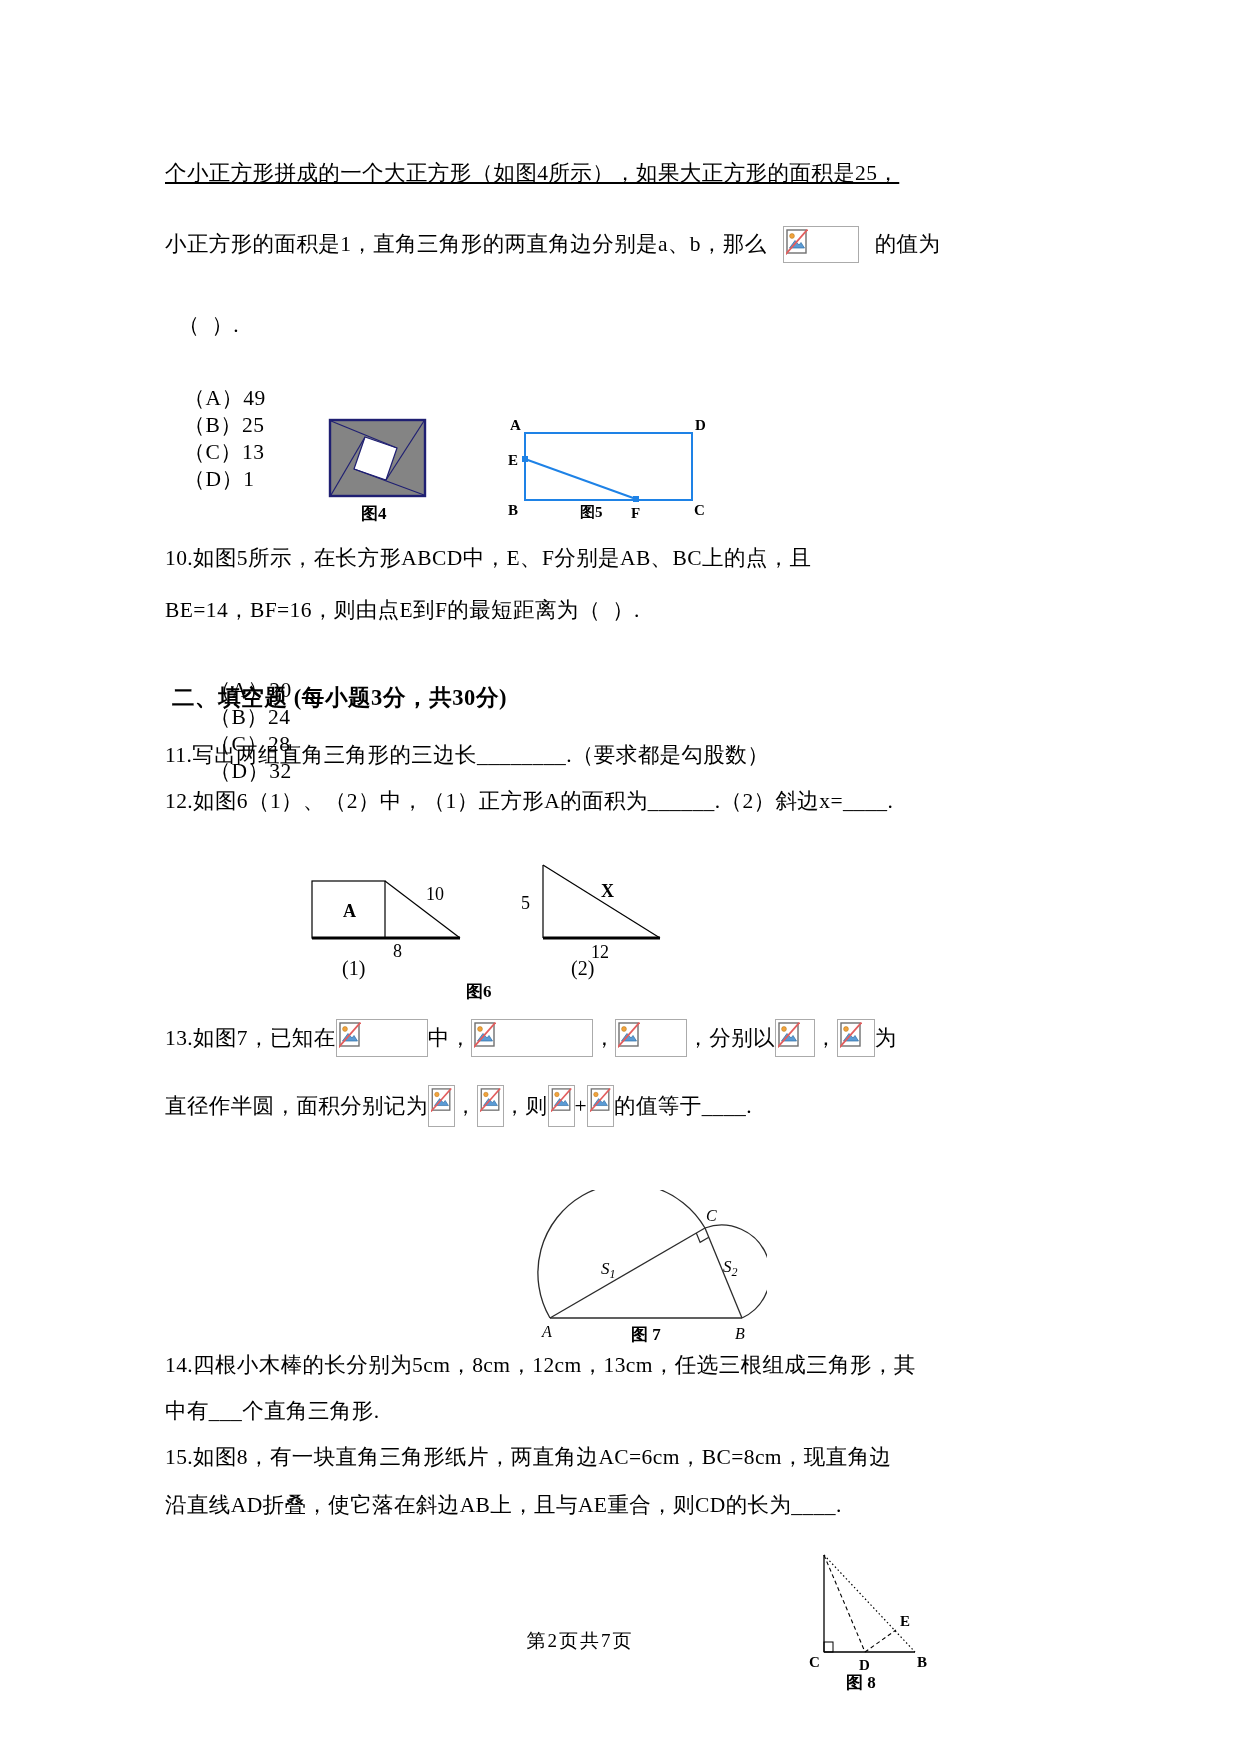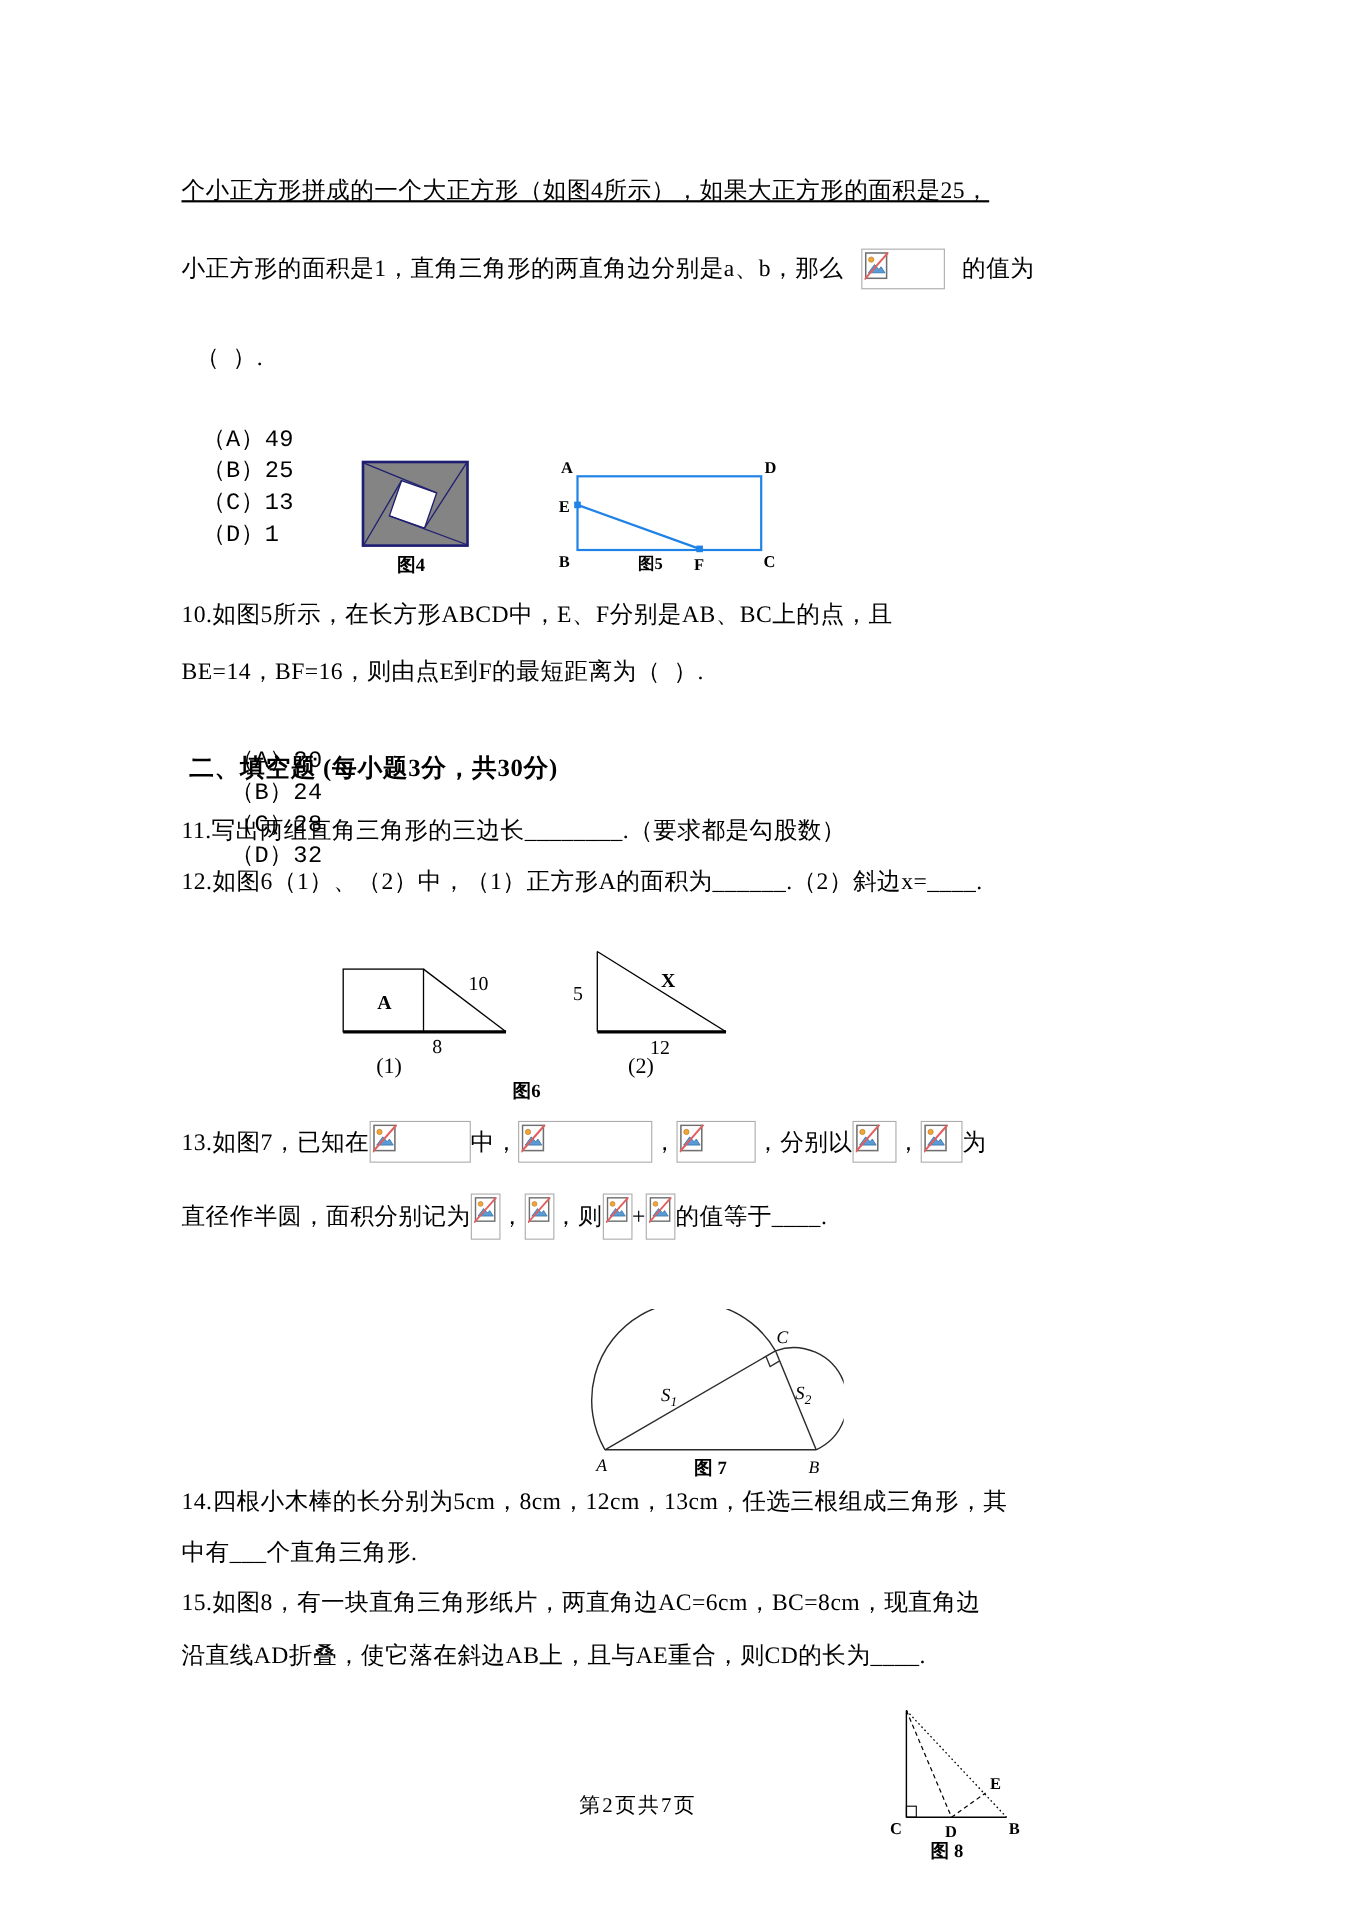--- a/index.html
+++ b/index.html
@@ -4,21 +4,21 @@
 <style>
   html,body{margin:0;padding:0;}
   body{
     width:1240px;height:1754px;position:relative;background:#ffffff;
     font-family:"Liberation Serif","DejaVu Serif",serif;color:#000;
     overflow:hidden;
   }
   .abs{position:absolute;white-space:pre;}
   .line{font-size:21.5px;letter-spacing:0.4px;line-height:1.25;}
   .flexline{display:flex;align-items:center;}
-  .optrow span{display:inline-block;font-family:Liberation Mono, monospace;}
+  .optrow span{display:inline-block;}
   .sec{font-weight:bold;font-size:22.5px;letter-spacing:0.6px;}
   .footer{font-size:19px;letter-spacing:2px;}
   
   .ph{
     display:inline-flex;align-items:flex-start;justify-content:flex-start;
     background:#fff;border:1px solid #ababab;box-sizing:border-box;
     vertical-align:middle;flex:0 0 auto;
   }
   .ph svg{margin:2px 0 0 2px;flex:0 0 auto;}
   svg text{font-family:"Liberation Serif","DejaVu Serif",serif;}

